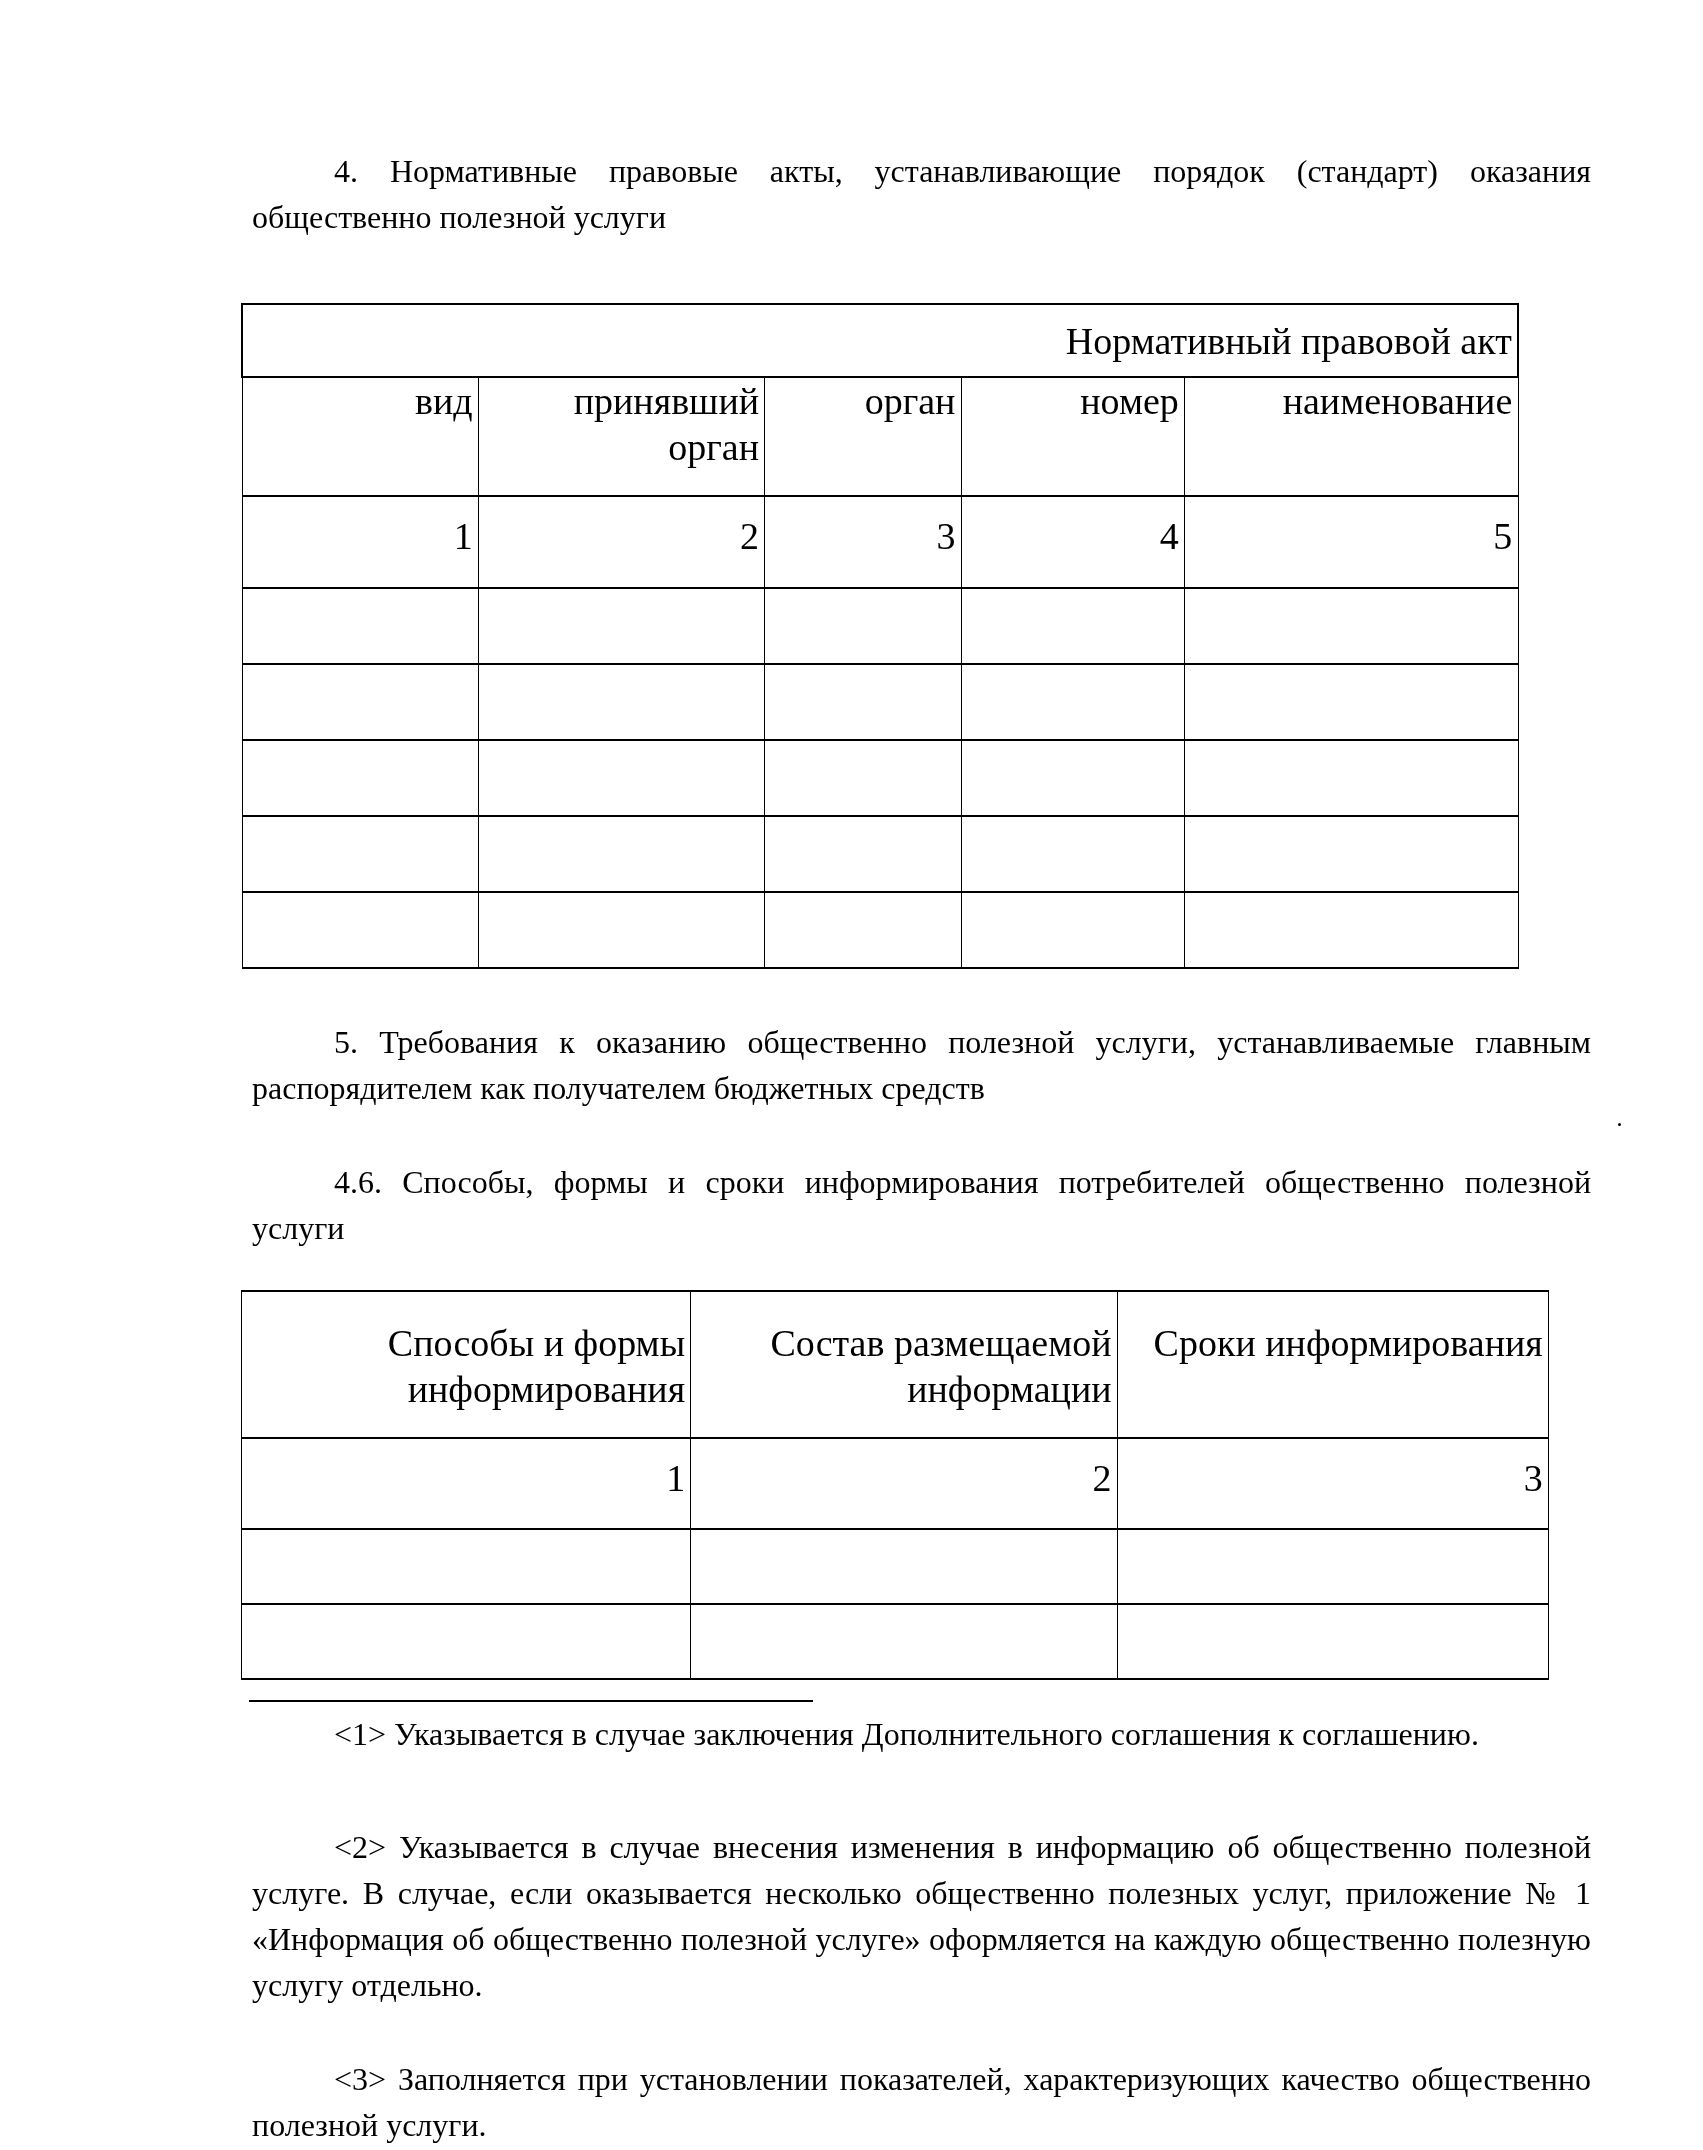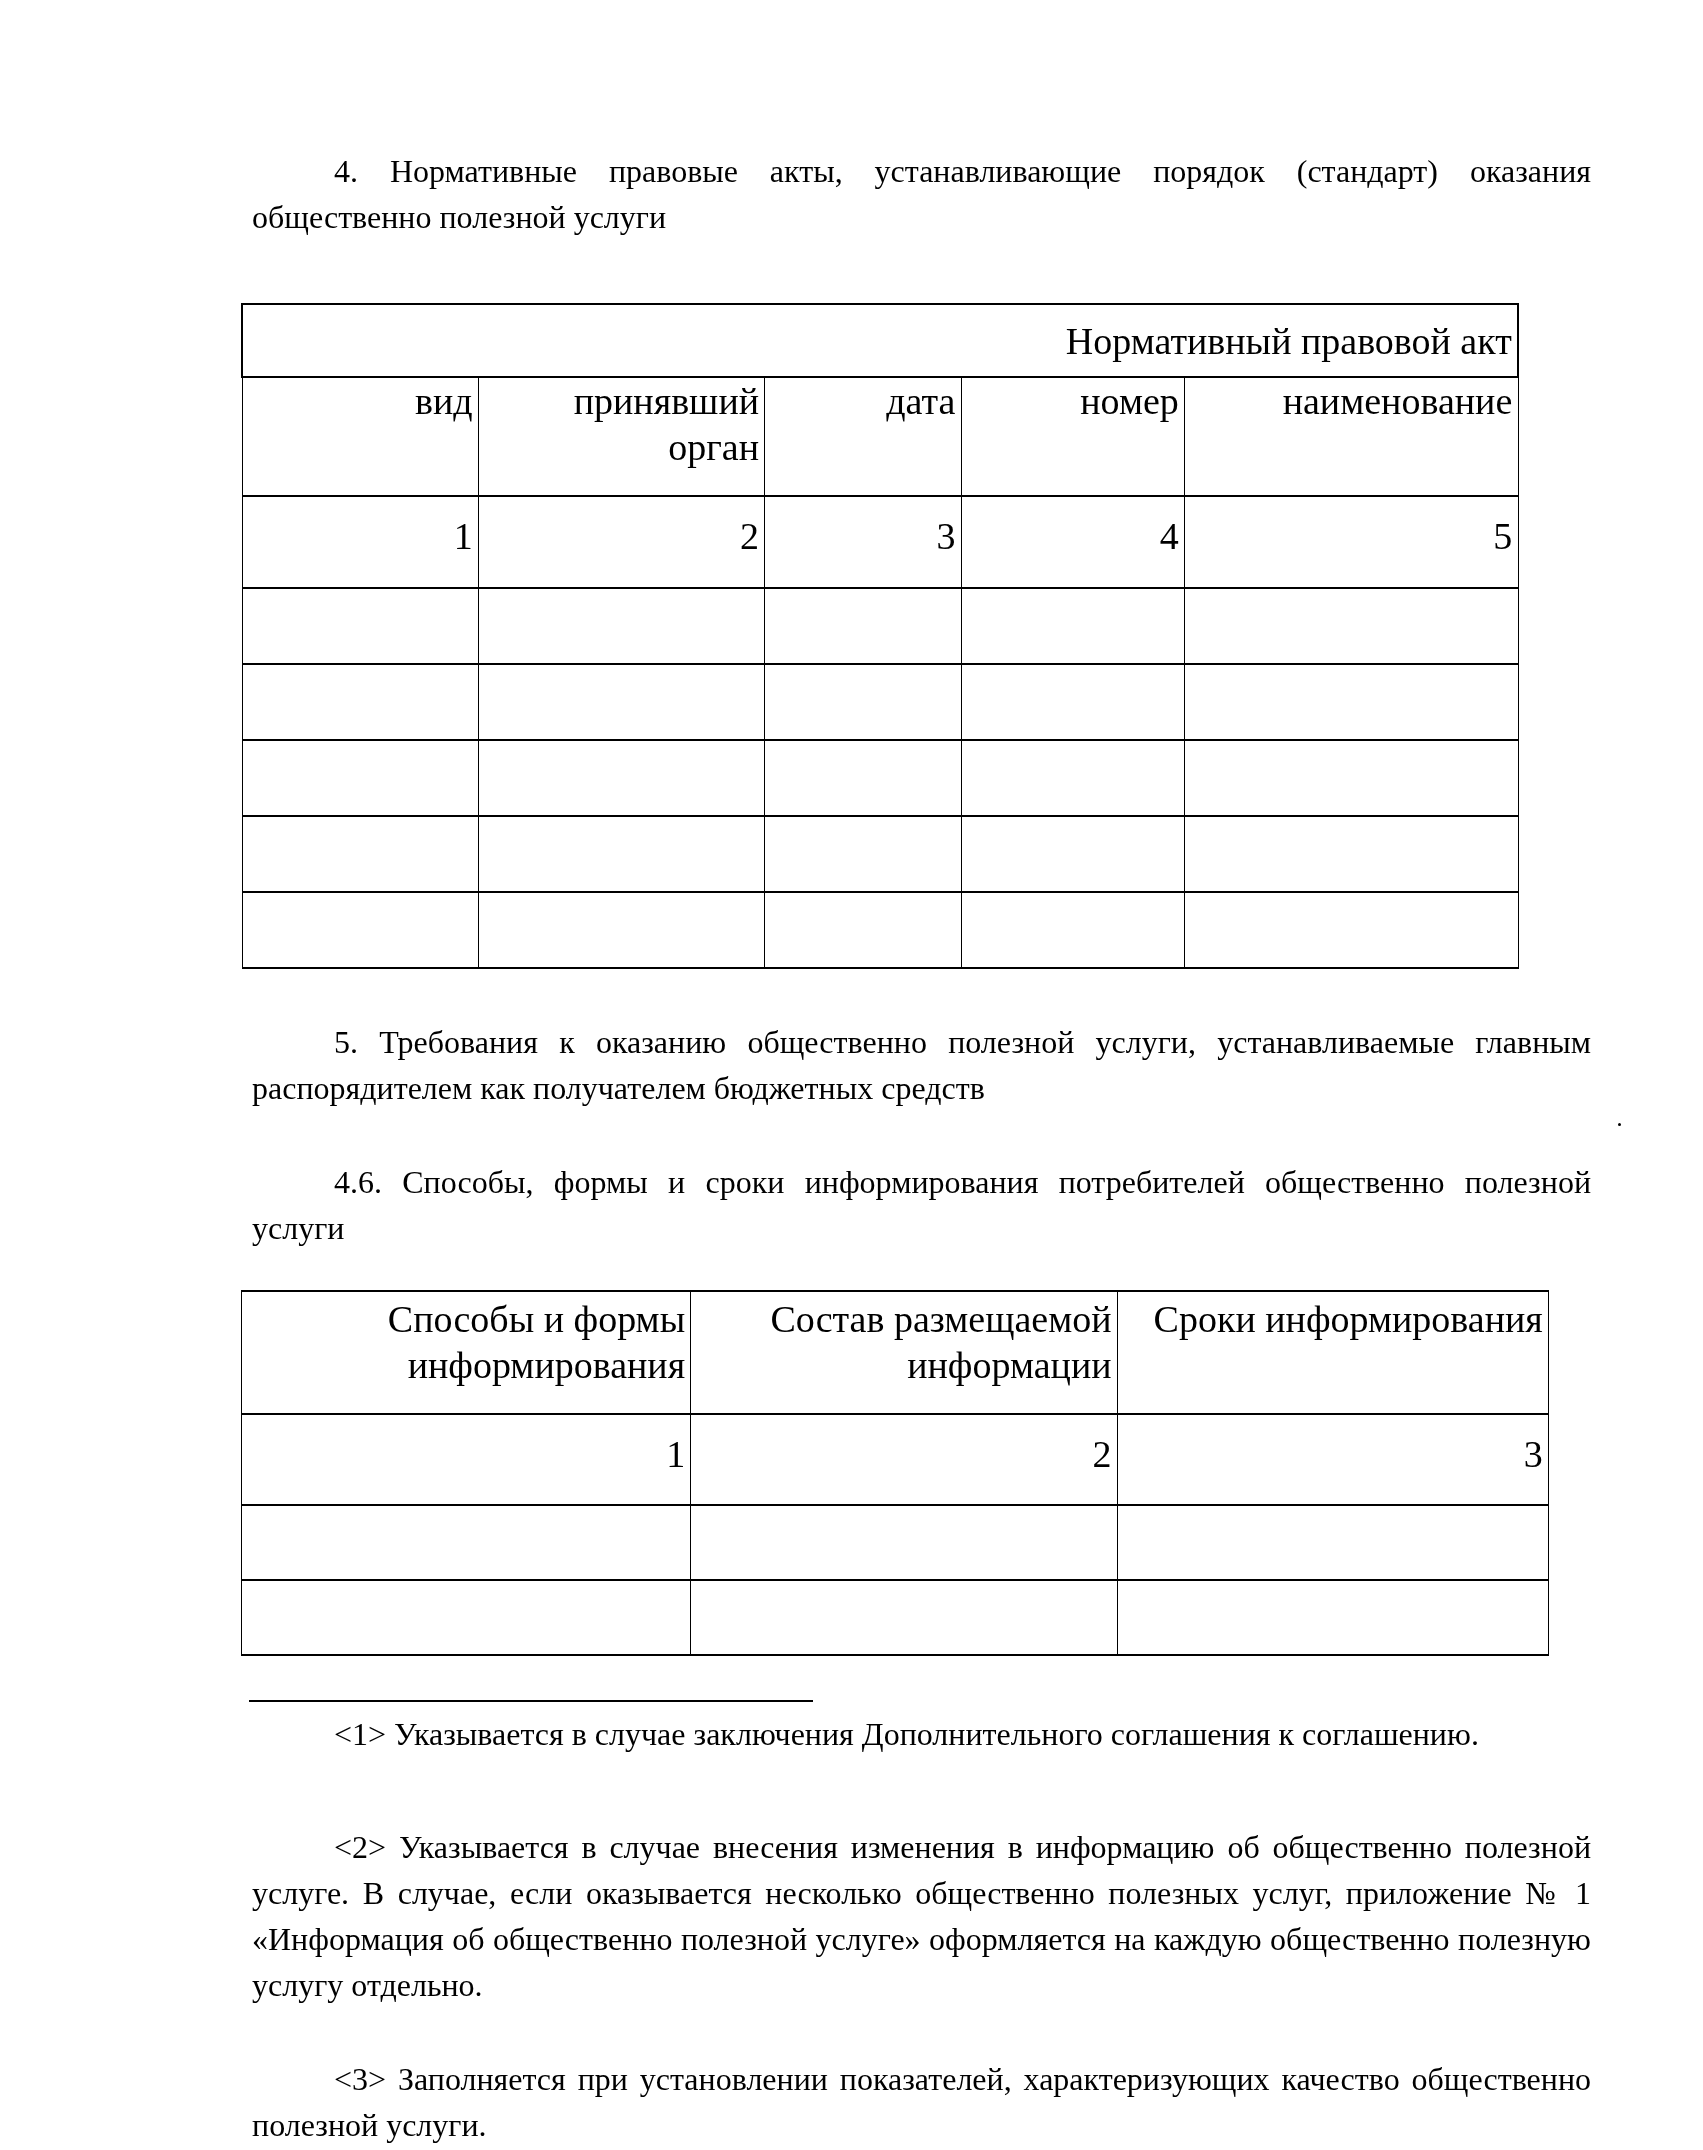--- a/index.html
+++ b/index.html
@@ -21,40 +21,40 @@
   table.doc td {
     border: 2.6px solid #000; padding: 0 5.2px; text-align: right; vertical-align: top;
   }
   table.doc td.thin-v { border-left-width: 1.7px; border-right-width: 1.7px; }
   #t1 { left: 241px; top: 303px; width: 1278px; }
   #t1 .r-title td { height: 71px; vertical-align: middle; }
   #t1 .r-head td { height: 117px; }
   #t1 .r-num td { height: 74px; padding-top: 16.3px; }
   #t1 .r-empty td { height: 74px; }
   #t2 { left: 241px; top: 1290px; width: 1308px; }
-  #t2 .r-head td { height: 117px; padding-top: 4px; }
+  #t2 .r-head td { height: 117px; padding-top: 28px; }
   #t2 .r-num td { height: 73px; padding-top: 16.3px; }
   #t2 .r-empty td { height: 73px; }
   .sep { position: absolute; left: 249px; top: 1700px; width: 564px; height: 2.2px; background: #000; }
   .speck { position: absolute; left: 1618px; top: 1123px; width: 3px; height: 3px; border-radius: 50%; background:#000; }
 </style>
 </head>
 <body>
 
 <p class="para" style="top:148px;">4. Нормативные правовые акты, устанавливающие порядок (стандарт) оказания общественно полезной услуги</p>
 
 <table class="doc" id="t1">
   <tbody>
       <tr class="r-title">
     <td colspan="5">Нормативный правовой акт</td>
   </tr>
   <tr class="r-head">
     <td style="width:225px" class="thin-v">вид</td>
     <td style="width:275px" class="thin-v">принявший орган</td>
-    <td style="width:185px" class="thin-v">дата</td>
+    <td style="width:185px" class="thin-v">орган</td>
     <td style="width:212px" class="thin-v">номер</td>
     <td class="thin-v">наименование</td>
   </tr>
   <tr class="r-num">
     <td class="thin-v">1</td>
     <td class="thin-v">2</td>
     <td class="thin-v">3</td>
     <td class="thin-v">4</td>
     <td class="thin-v">5</td>
   </tr>

